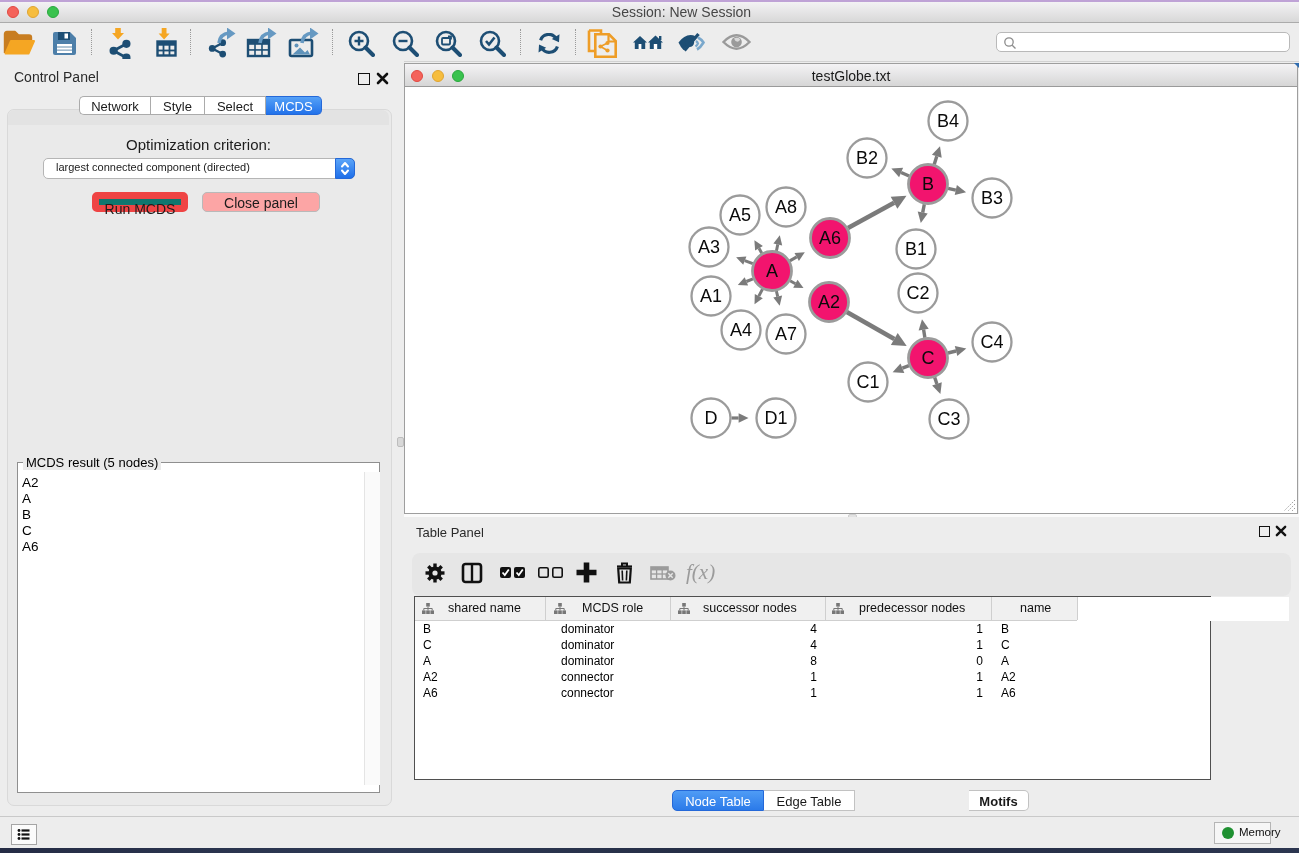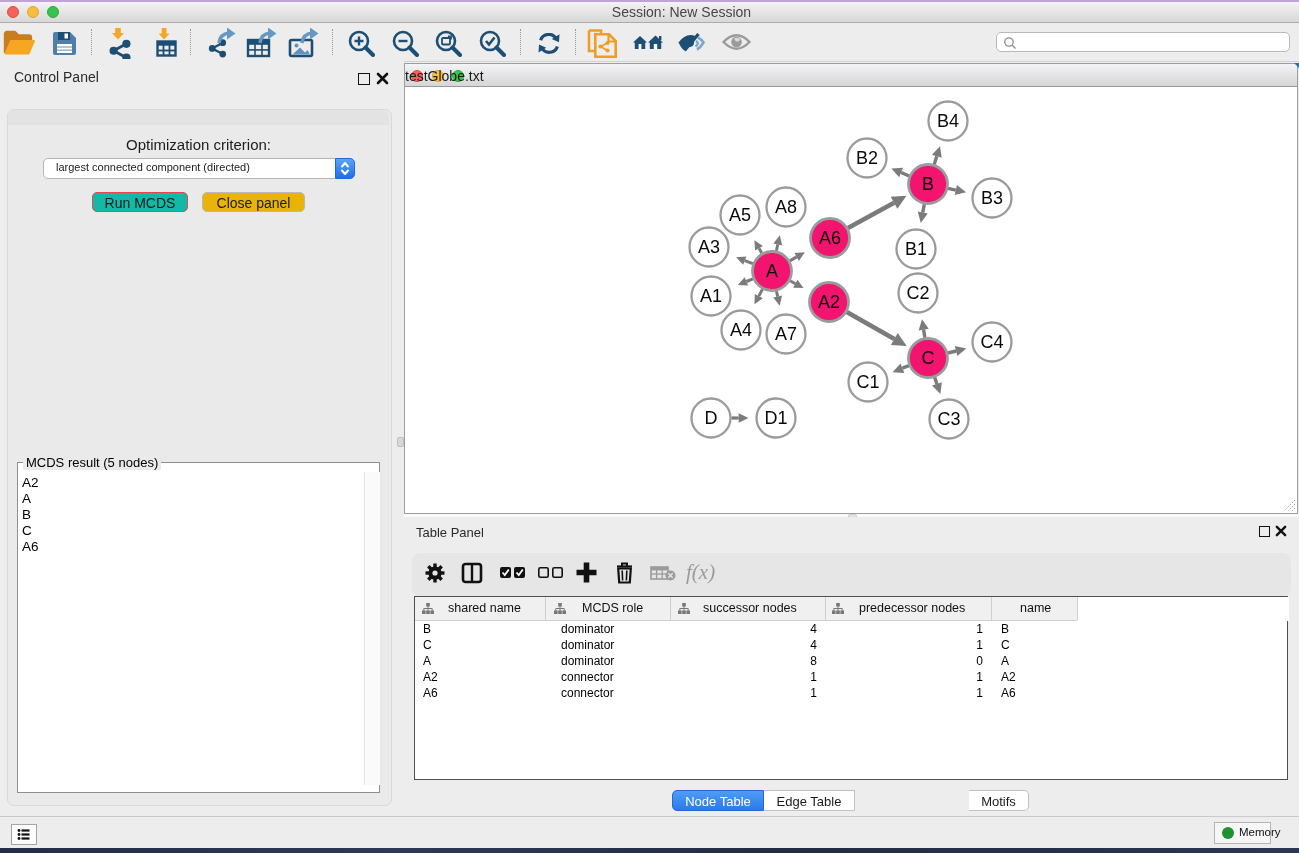--- a/index.html
+++ b/index.html
@@ -169,47 +169,53 @@
 <div class="abs" style="left:0;top:61px;width:404px;height:756px;background:#ededed;">
   <div class="abs" style="left:14px;top:8px;font-size:14px;color:#2a2a2a;">Control Panel</div>
   <div class="abs" style="left:358px;top:12px;width:10px;height:10px;border:1.5px solid #111;"></div>
   <svg class="abs" style="left:376px;top:11px;" width="13" height="13" viewBox="0 0 13 13">
     <path d="M2 2 L11 11 M11 2 L2 11" stroke="#111" stroke-width="2.6" stroke-linecap="round"></path>
   </svg>
 
   <div class="abs" style="left:7px;top:48px;width:383px;height:695px;background:#eaeaea;border:1px solid #d9d9d9;border-radius:7px;"></div>
   <div class="abs" style="left:8px;top:49px;width:381px;height:15px;background:#e3e3e3;border-radius:7px 7px 0 0;"></div>
 
+  <div class="abs" style="left:79px;top:35px;height:19px;display:flex;font-size:13px;">
+    <div style="width:70px;background:#fff;border:1px solid #ababab;border-right:none;border-radius:5px 0 0 5px;text-align:center;line-height:19px;color:#1a1a1a;">Network</div>
+    <div style="width:53px;background:#fff;border:1px solid #ababab;border-right:none;text-align:center;line-height:19px;color:#1a1a1a;">Style</div>
+    <div style="width:60px;background:#fff;border:1px solid #ababab;text-align:center;line-height:19px;color:#1a1a1a;">Select</div>
+    <div style="width:55px;background:linear-gradient(#55a1f7,#2272ea);border:1px solid #2468d8;border-left:none;border-radius:0 5px 5px 0;text-align:center;line-height:19px;color:#fff;">MCDS</div>
+  </div>
 
   <div class="abs" style="left:0;top:75px;width:397px;text-align:center;font-size:15px;color:#1c1c1c;">Optimization criterion:</div>
   <div class="abs" style="left:43px;top:97px;width:312px;height:21px;background:#fff;border:1px solid #b5b5b5;border-radius:5px;box-sizing:border-box;">
     <div class="abs" style="left:12px;top:2px;font-size:11px;color:#1c1c1c;">largest connected component (directed)</div>
     <div class="abs" style="right:-1px;top:-1px;width:20px;height:21px;background:linear-gradient(#5ba4f8,#1f6fe9);border-radius:0 5px 5px 0;border:1px solid #2468d8;box-sizing:border-box;">
       <svg width="18" height="19" viewBox="0 0 18 19">
         <path d="M6 7.5 L9 4 L12 7.5" fill="none" stroke="#fff" stroke-width="2" stroke-linecap="round" stroke-linejoin="round"></path>
         <path d="M6 11.5 L9 15 L12 11.5" fill="none" stroke="#fff" stroke-width="2" stroke-linecap="round" stroke-linejoin="round"></path>
       </svg>
     </div>
   </div>
-  <div class="abs" style="left:92px;top:131px;width:96px;height:20px;background:#14b8a6;border:1px solid #ef4444;border-radius:5px;text-align:center;line-height:20px;font-size:14px;color:#1c1c1c;box-sizing:border-box;">Run MCDS</div>
-  <div class="abs" style="left:202px;top:131px;width:103px;height:20px;background:#eab308;border:1px solid #b9b9b9;border-radius:5px;text-align:center;line-height:20px;font-size:14px;color:#1c1c1c;box-sizing:border-box;">Close panel</div>
+  <div class="abs" style="left:92px;top:131px;width:96px;height:20px;background:#0f766e;border:7px solid #ef4444;border-radius:5px;text-align:center;line-height:20px;font-size:14px;color:#1c1c1c;box-sizing:border-box;">Run MCDS</div>
+  <div class="abs" style="left:202px;top:131px;width:118px;height:20px;background:#fca5a5;border:1px solid #b9b9b9;border-radius:5px;text-align:center;line-height:20px;font-size:14px;color:#1c1c1c;box-sizing:border-box;">Close panel</div>
 
   <div class="abs" style="left:17px;top:401px;width:363px;height:331px;background:#fff;border:1px solid #8f8f8f;box-sizing:border-box;">
     <div class="abs" style="left:346px;top:9px;width:15px;height:313px;background:#fafafa;border-left:1px solid #e4e4e4;"></div>
     <div class="abs" style="left:4px;top:12px;font-size:13.5px;color:#000;line-height:16px;">A2<br>A<br>B<br>C<br>A6</div>
   </div>
   <div class="abs" style="left:23px;top:394px;background:#eaeaea;padding:0 3px;font-size:13px;color:#000;">MCDS result (5 nodes)</div>
 </div>
 
 <div class="abs" id="netwin" style="left:404px;top:63px;width:894px;height:451px;background:#fff;border:1px solid #9e9e9e;box-sizing:border-box;">
   <div class="abs" style="left:0;top:0;width:892px;height:22px;background:linear-gradient(#f4f3f5,#d6d6d6);border-bottom:1px solid #9a9a9a;">
     <div class="tl" style="left:6px;top:6px;background:#f4635b;border:1px solid #e14942;"></div>
     <div class="tl" style="left:26.5px;top:6px;background:#f6bd3e;border:1px solid #e0a431;"></div>
     <div class="tl" style="left:47px;top:6px;background:#3ac24e;border:1px solid #2aa83e;"></div>
-    <div class="abs" style="left:0;top:4px;width:892px;font-size:14px;color:#1a1a1a;">testGlobe.txt</div>
+    <div class="abs" style="left:0;top:4px;width:892px;text-align:center;font-size:14px;color:#1a1a1a;">testGlobe.txt</div>
   </div>
   <svg class="abs" style="left:0;top:23px;" width="892" height="426" id="graphsvg">
       <g stroke="#7b7b7b" fill="#7b7b7b">
 <line x1="356.8" y1="166.2" x2="354.0" y2="161.3" stroke-width="3.0"></line>
 <polygon points="349.4,153.2 357.9,159.0 350.1,163.5" stroke="none"></polygon>
 <line x1="371.4" y1="164.0" x2="372.8" y2="157.4" stroke-width="3.0"></line>
 <polygon points="374.8,148.3 377.2,158.4 368.4,156.5" stroke="none"></polygon>
 <line x1="347.8" y1="176.7" x2="339.8" y2="173.6" stroke-width="3.0"></line>
 <polygon points="331.1,170.3 341.4,169.4 338.2,177.8" stroke="none"></polygon>
 <line x1="348.0" y1="191.8" x2="341.4" y2="194.5" stroke-width="3.0"></line>
@@ -355,21 +361,21 @@
 <rect x="1" y="2" width="17" height="3.4" fill="#9b9b9b"></rect>
 <line x1="6.6" y1="2" x2="6.6" y2="14" stroke="#9b9b9b" stroke-width="1.3"></line>
 <line x1="12.2" y1="2" x2="12.2" y2="14" stroke="#9b9b9b" stroke-width="1.3"></line>
 <line x1="1" y1="9" x2="18" y2="9" stroke="#9b9b9b" stroke-width="1.3"></line>
 <circle cx="20.5" cy="10.5" r="5" fill="#9b9b9b"></circle>
 <path d="M18.3 8.3 L22.7 12.7 M22.7 8.3 L18.3 12.7" stroke="#e6e6e6" stroke-width="1.4"></path>
       </svg>
       <div class="abs" style="left:282px;top:43px;font-family:'Liberation Serif',serif;font-style:italic;font-size:21px;color:#9b9b9b;">f(x)</div>
     </div>
 
-  <div class="abs" style="left:10px;top:79px;width:874px;height:184px;background:#fff;border:1px solid #4f4f4f;box-sizing:border-box;font-size:12px;color:#000;">
+  <div class="abs" style="left:10px;top:79px;width:797px;height:184px;background:#fff;border:1px solid #4f4f4f;box-sizing:border-box;font-size:12px;color:#000;">
     <div id="thead">
         <div class="abs" style="left:0;top:0;width:662px;height:23px;background:#f0f0f0;border-bottom:1px solid #cfcfcf;"></div>
         <div class="abs" style="left:662px;top:0;width:212px;height:23px;background:#fff;border-bottom:1px solid #fff;"></div>
         <div class="abs" style="left:130px;top:0;width:1px;height:23px;background:#cfcfcf;"></div>
         <div class="abs" style="left:255px;top:0;width:1px;height:23px;background:#cfcfcf;"></div>
         <div class="abs" style="left:410px;top:0;width:1px;height:23px;background:#cfcfcf;"></div>
         <div class="abs" style="left:576px;top:0;width:1px;height:23px;background:#cfcfcf;"></div>
         <div class="abs" style="left:662px;top:0;width:1px;height:23px;background:#cfcfcf;"></div>
         <svg class="abs" style="left:7px;top:6px;" width="12" height="11" viewBox="0 0 12 11">
           <g fill="#777">
@@ -439,21 +445,21 @@
         <div class="abs" style="left:302px;top:89px;width:100px;text-align:right;font-size:12px;">1</div>
         <div class="abs" style="left:468px;top:89px;width:100px;text-align:right;font-size:12px;">1</div>
         <div class="abs" style="left:586px;top:89px;font-size:12px;">A6</div>
       </div>
   </div>
 
   <div class="abs" style="left:268px;top:273px;height:21px;display:flex;font-size:13px;">
     <div style="width:92px;background:linear-gradient(#4f9cf5,#2b7ae9);border:1px solid #2468d8;border-radius:5px 0 0 5px;text-align:center;line-height:21px;color:#fff;box-sizing:border-box;">Node Table</div>
     <div style="width:91px;background:#fff;border:1px solid #c2c2c2;border-left:none;text-align:center;line-height:21px;color:#1a1a1a;box-sizing:border-box;">Edge Table</div>
     <div style="width:114px;background:#fff;border:1px solid #c2c2c2;border-left:none;text-align:center;line-height:21px;color:#1a1a1a;box-sizing:border-box;margin-top:32px;">Network Table</div>
-    <div style="width:60px;background:#fff;border:1px solid #c2c2c2;border-left:none;border-radius:0 5px 5px 0;text-align:center;line-height:21px;color:#1a1a1a;box-sizing:border-box;">Motifs</div>
+    <div style="width:60px;background:#fff;border:1px solid #c2c2c2;border-left:none;border-radius:0 5px 5px 0;text-align:center;line-height:21px;color:#1a1a1a;box-sizing:border-box;font-weight:bold;">Motifs</div>
   </div>
 </div>
 
 <div class="abs" style="left:0;top:816px;width:1299px;height:32px;background:#ededed;border-top:1px solid #c9c9c9;">
   <div class="abs" style="left:11px;top:7px;width:24px;height:19px;background:#fbfbfb;border:1px solid #a5a5a5;">
     <svg width="24" height="19" viewBox="0 0 24 19">
       <g fill="#111">
           <circle cx="7" cy="5.5" r="1.4"></circle>
           <circle cx="7" cy="9.5" r="1.4"></circle>
           <circle cx="7" cy="13.5" r="1.4"></circle>

